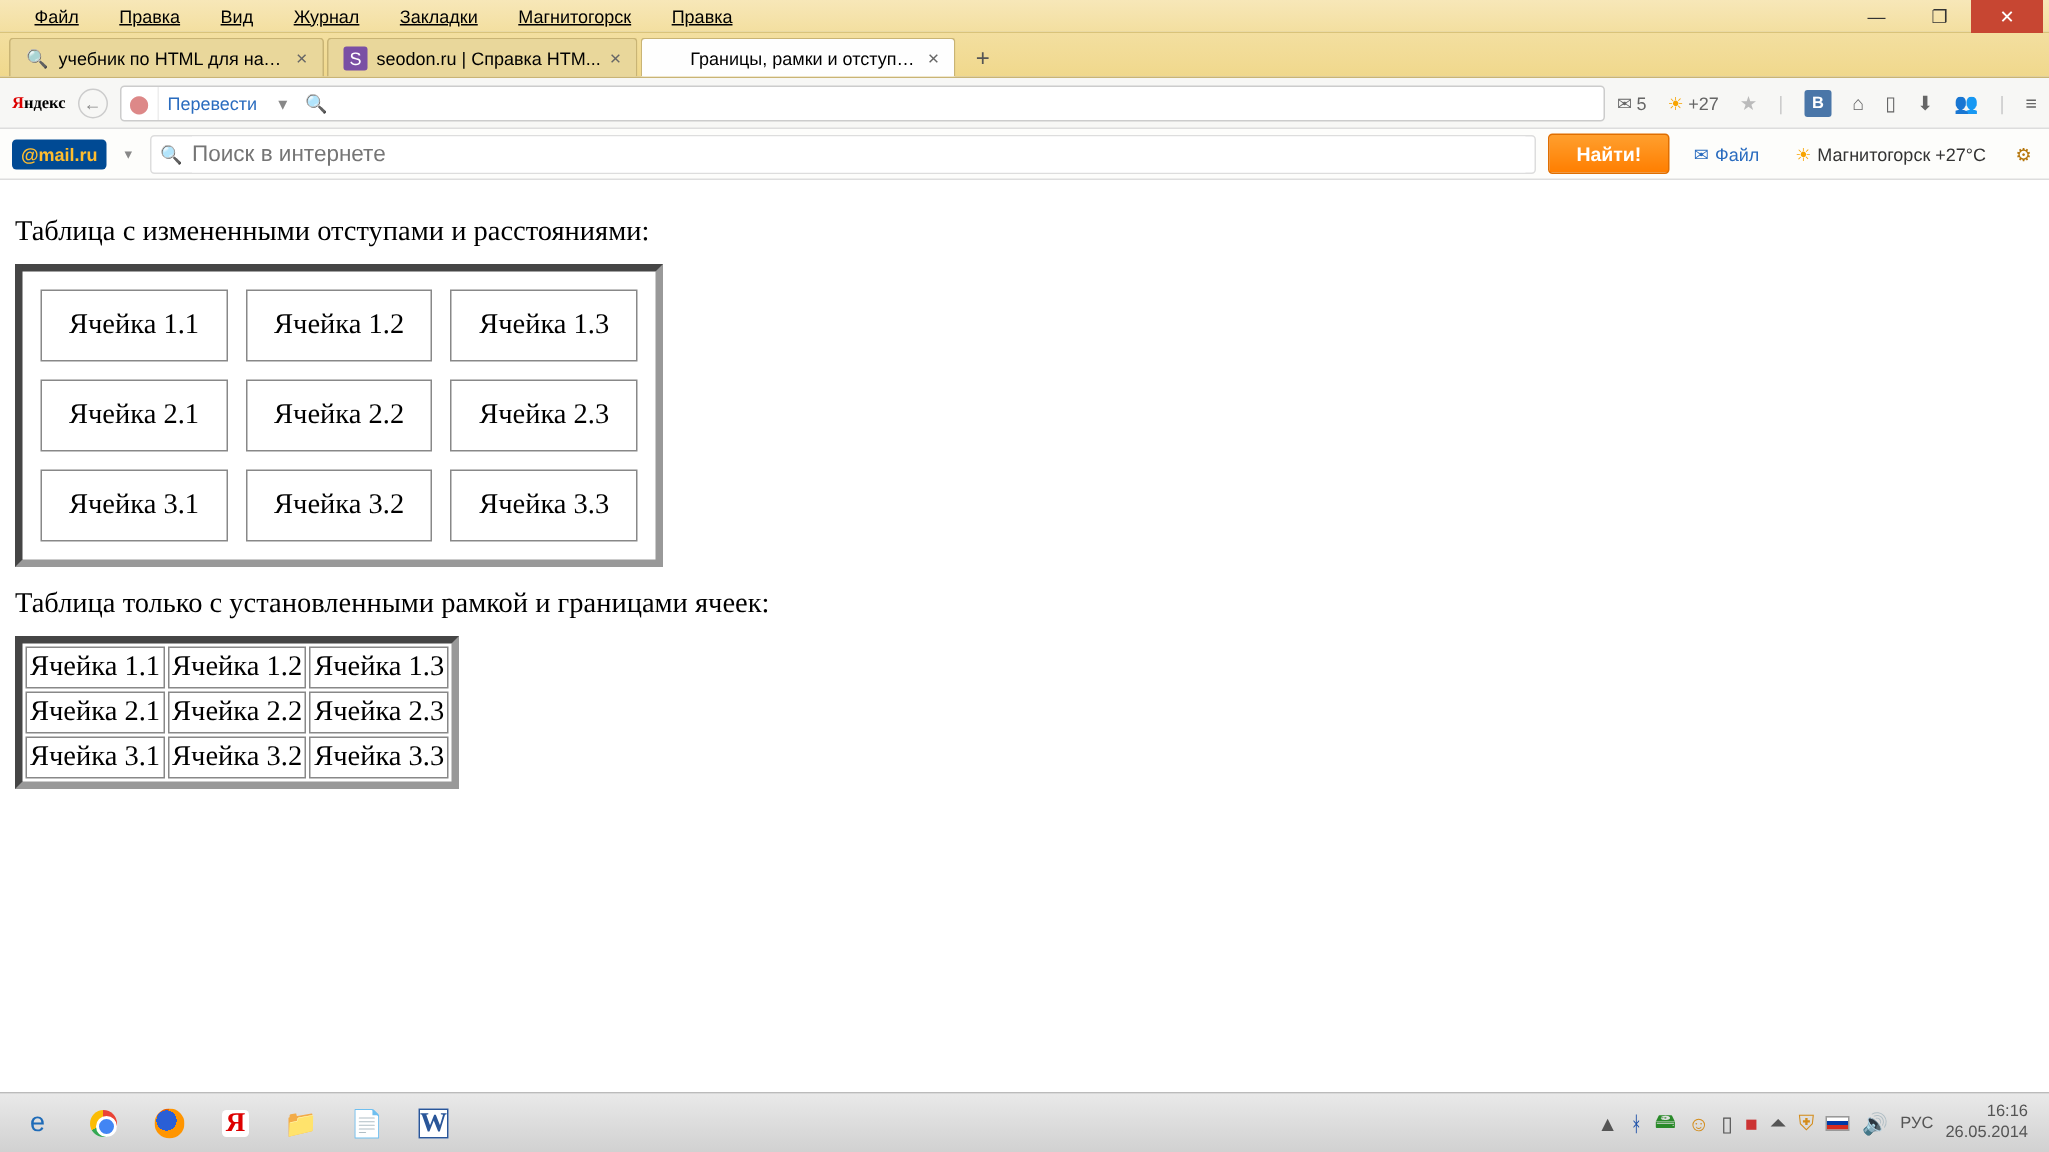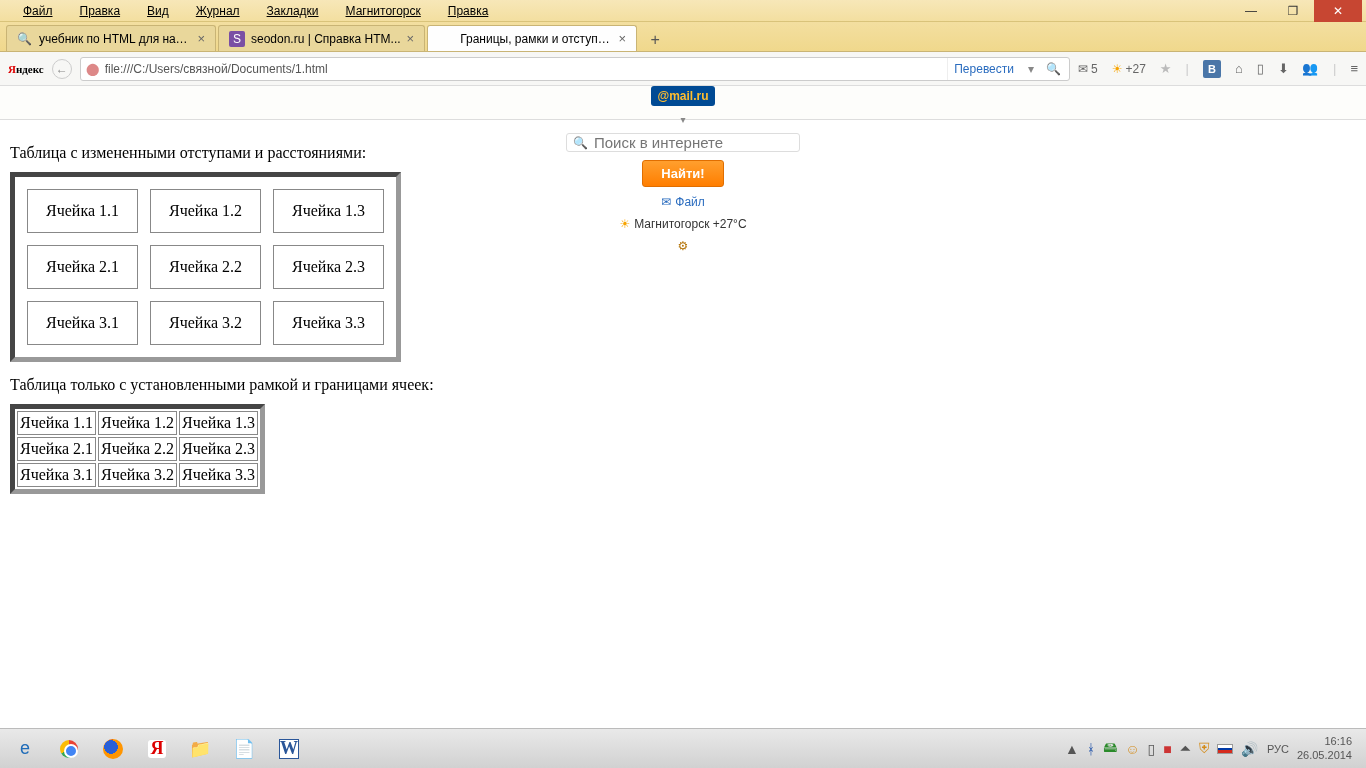--- a/index.html
+++ b/index.html
@@ -199,21 +199,20 @@
 
 
 .mailru-bar {
   background: #fdfdfb;
   height: 34px;
   display: flex;
   align-items: center;
   padding: 0 8px;
   gap: 8px;
   border-bottom: 1px solid #ddd;
-  flex-direction: column;
 }
 .mailru-logo {
   background: #004a94;
   color: #ffbd2e;
   border-radius: 3px;
   padding: 3px 6px;
   font-size: 12px;
   font-weight: bold;
 }
 .mailru-dropdown { color: #888; font-size: 10px; padding: 0 4px; }
@@ -268,21 +267,21 @@
   display: inline-flex;
   align-items: center;
   justify-content: center;
   color: #b5750a;
 }
 
 
 .content {
   padding: 10px;
   font-family: "Times New Roman", serif;
-  font-size: 16px;
+  font-size: 19px;
   height: 597px;
   overflow: auto;
 }
 .caption { margin: 14px 0 10px; }
 table.demo1 {
   border: 5px inset #999;
   border-spacing: 12px;
 }
 table.demo1 td {
   border: 1px solid #888;
@@ -420,21 +419,20 @@
     <span class="tab-close">×</span>
   </div>
   <div class="new-tab">+</div>
 </div>
 
 <div class="addressbar">
   <span class="yandex-logo"><span class="ya-red">Я</span><span>ндекс</span></span>
   <span class="nav-back">←</span>
   <div class="url-field">
     <span class="url-icon">⬤</span>
-    <input type="text" value="file:///C:/Users/связной/Documents/1.html" style="">
     <span class="translate-btn">Перевести</span>
     <span class="dropdown-btn">▾</span>
     <span class="dropdown-btn">🔍</span>
   </div>
   <div class="toolbar-icons">
     <span class="mail-count">
         <span>✉</span> 
         <span>5</span>
       </span>
     <span class="weather">

